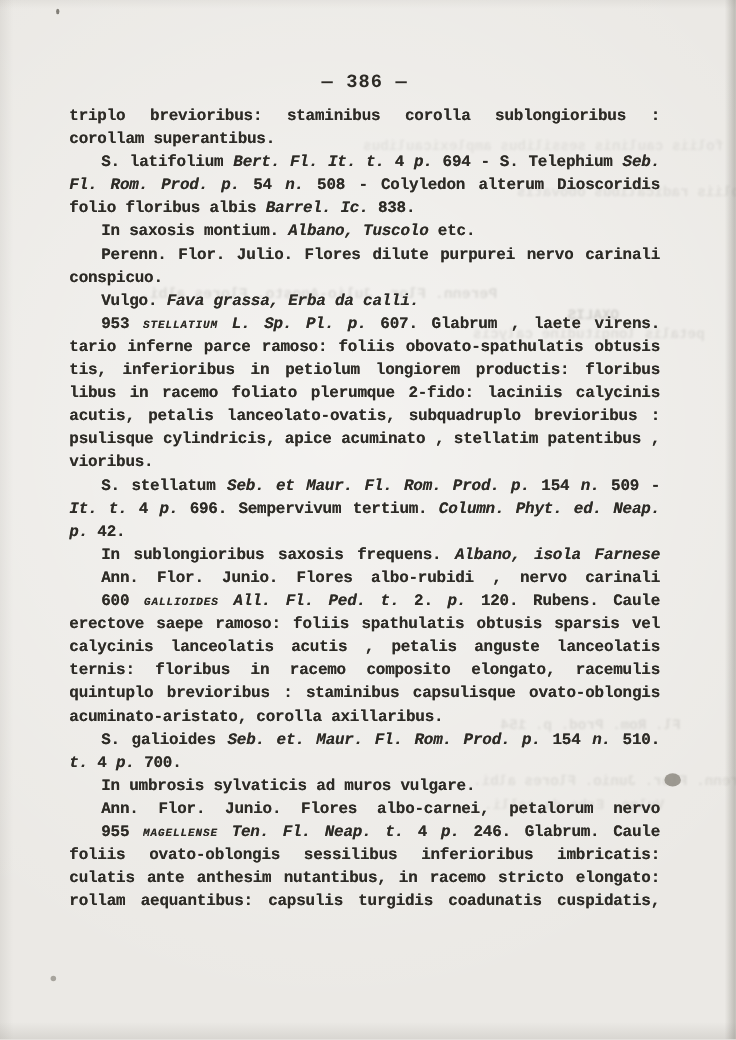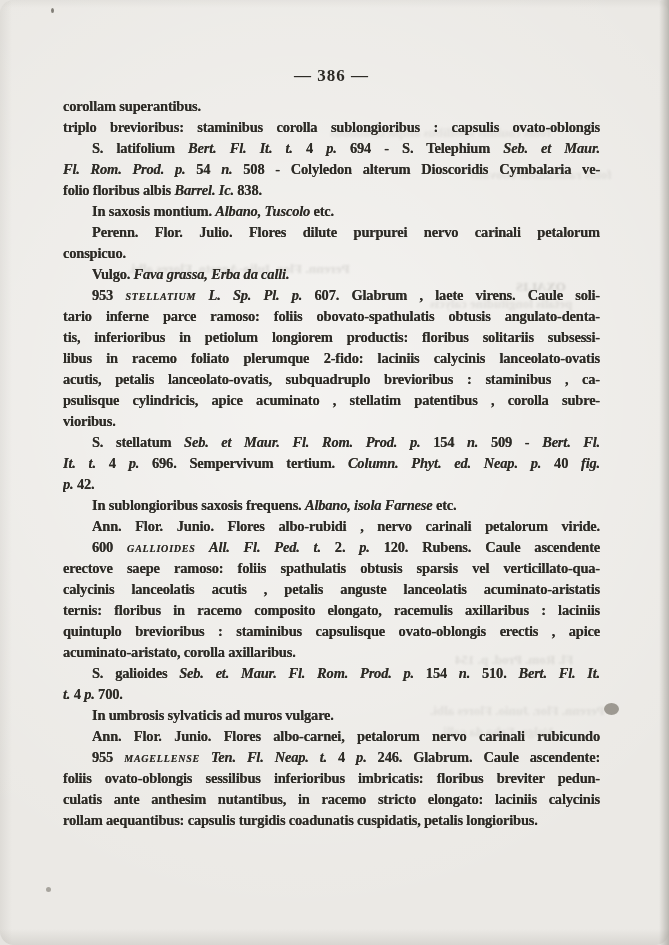--- a/index.html
+++ b/index.html
@@ -4,29 +4,28 @@
 <style>
   html, body {
     margin: 0; padding: 0;
     width: 669px; height: 945px;
     overflow: hidden;
     background: #e6e4e0;
   }
   .page {
     position: relative;
     width: 669px; height: 945px;
-    font-family: Liberation Serif, serif;
+    font-family: Liberation Mono, monospace;
     color: #2d2b26;
     background:
       radial-gradient(120% 90% at 45% 42%, rgba(255,255,255,0.45), rgba(255,255,255,0) 62%),
       linear-gradient(to top, rgba(140,136,128,0.20), rgba(140,136,128,0) 16px),
       linear-gradient(to right, rgba(140,136,128,0.14), rgba(140,136,128,0) 12px),
       linear-gradient(to bottom, rgba(140,136,128,0.10), rgba(140,136,128,0) 8px),
       #ebe9e5;
-    border-radius: 14px;
   }
   .edge-right-band {
     position: absolute; right: 0; top: 0; bottom: 0; width: 10px;
     background: linear-gradient(to right, rgba(122,118,110,0), rgba(122,118,110,0.42));
     filter: blur(0.5px);
   }
   .page-number {
     position: absolute;
     left: 63px; top: 66px; width: 537px;
     text-align: center;
@@ -70,22 +69,22 @@
   }
 </style>
 </head>
 <body>
 
 <div class="page">
   <div class="edge-right-band"></div>
   <div class="page-number">— 386 —</div>
   <div class="text-column">
       <div class="paragraph">
+        <div class="line"><span class="seg r">triplo brevioribus: staminibus corolla sublongioribus : capsulis ovato-oblongis</span></div>
         <div class="line end"><span class="seg r">corollam superantibus.</span></div>
-        <div class="line"><span class="seg r">triplo brevioribus: staminibus corolla sublongioribus : capsulis ovato-oblongis</span></div>
       </div>
       <div class="paragraph">
         <div class="line indent"><span class="seg r">S. latifolium </span><span class="seg i">Bert. Fl. It. t.</span><span class="seg r"> 4 </span><span class="seg i">p.</span><span class="seg r"> 694 - S. Telephium </span><span class="seg i">Seb. et Maur.</span></div>
         <div class="line"><span class="seg i">Fl. Rom. Prod. p.</span><span class="seg r"> 54 </span><span class="seg i">n.</span><span class="seg r"> 508 - Colyledon alterum Dioscoridis Cymbalaria ve-</span></div>
         <div class="line end"><span class="seg r">folio floribus albis </span><span class="seg i">Barrel. Ic.</span><span class="seg r"> 838.</span></div>
       </div>
       <div class="paragraph">
         <div class="line indent end"><span class="seg r">In saxosis montium. </span><span class="seg i">Albano, Tuscolo </span><span class="seg r">etc.</span></div>
       </div>
       <div class="paragraph">

